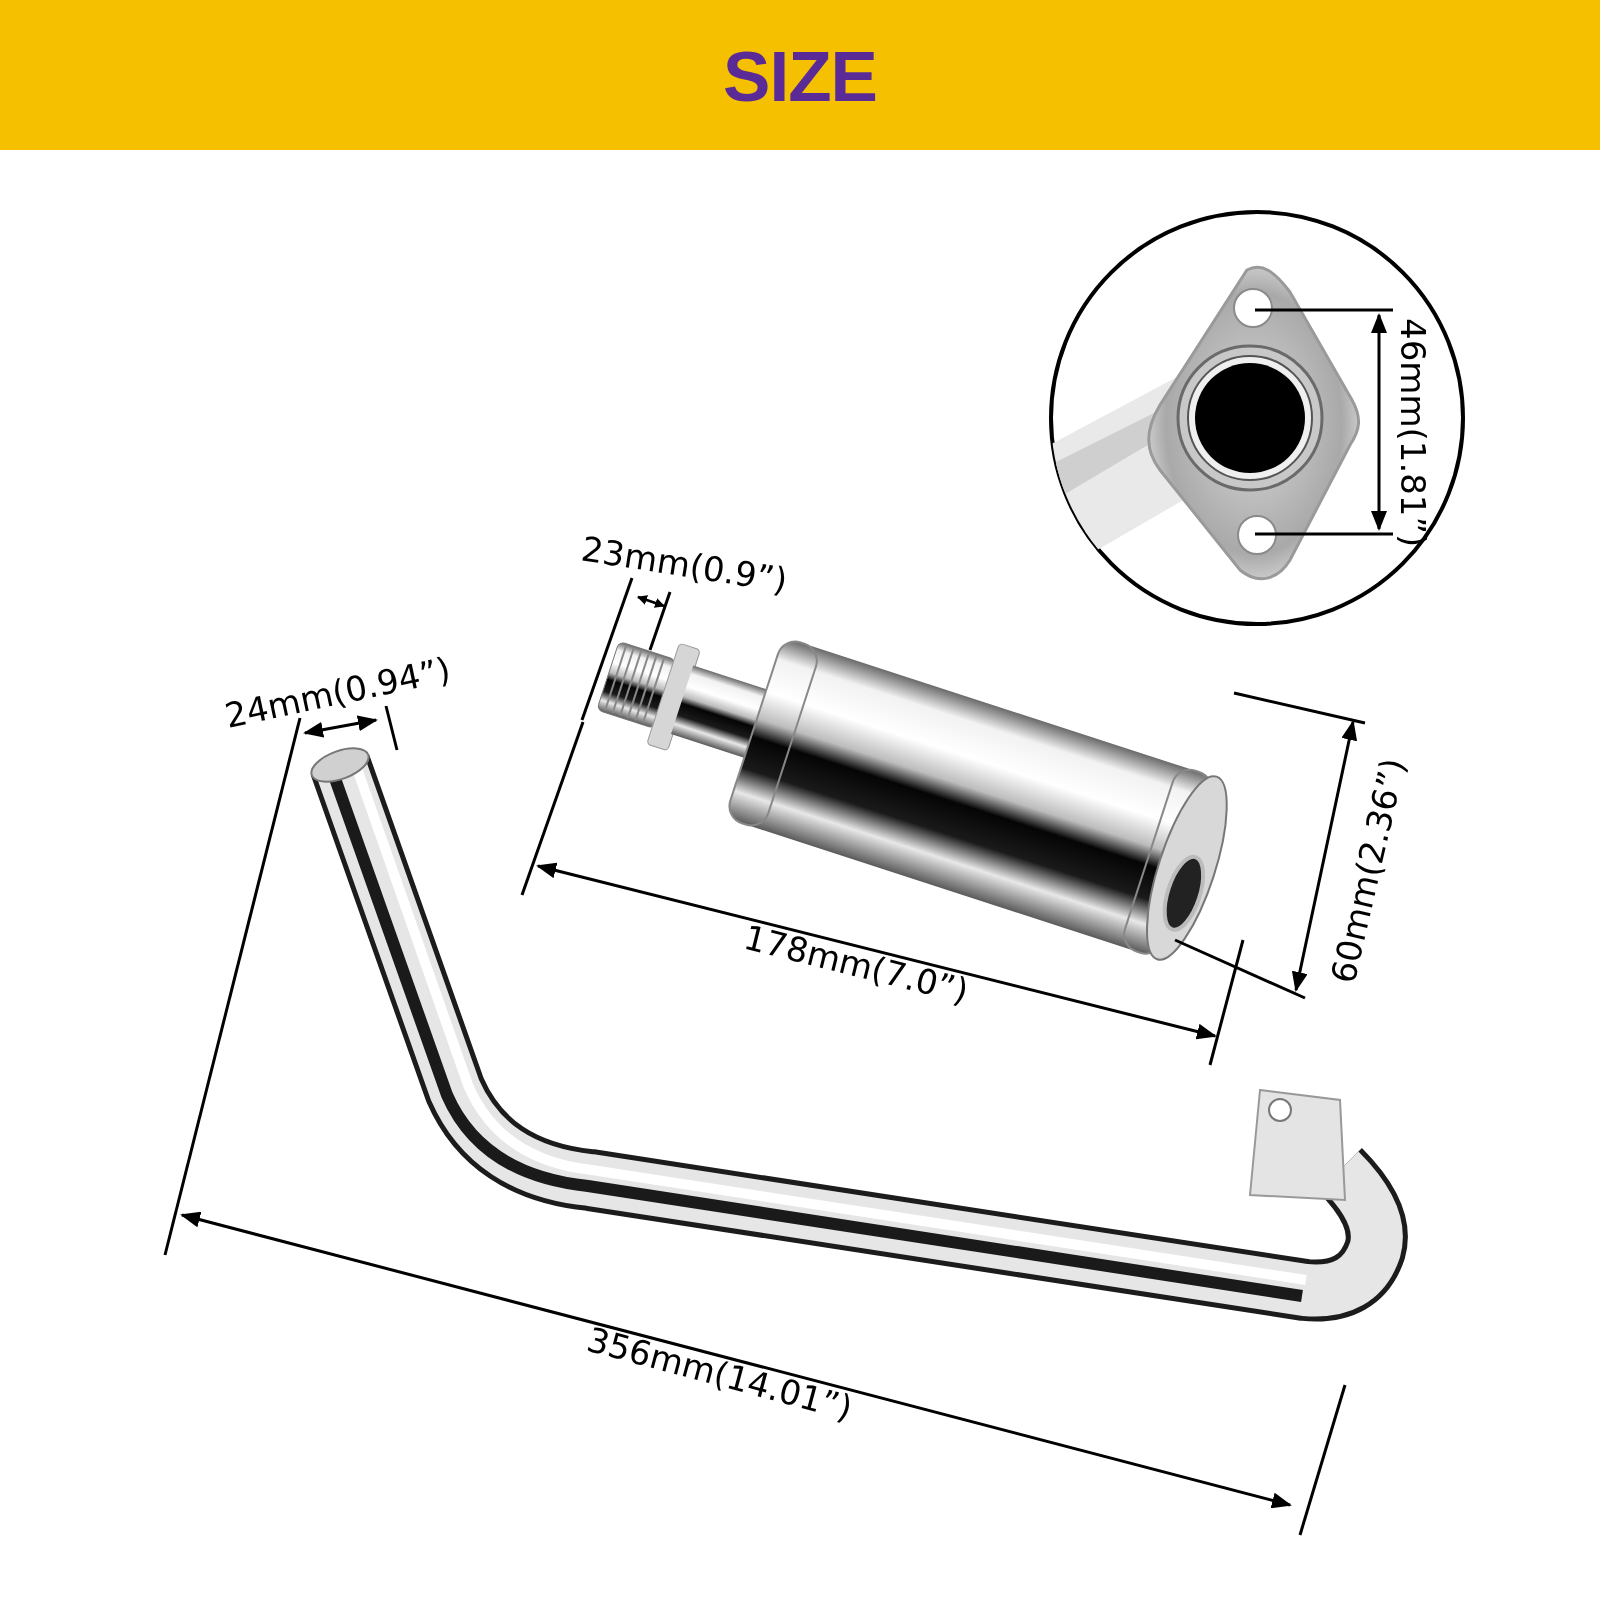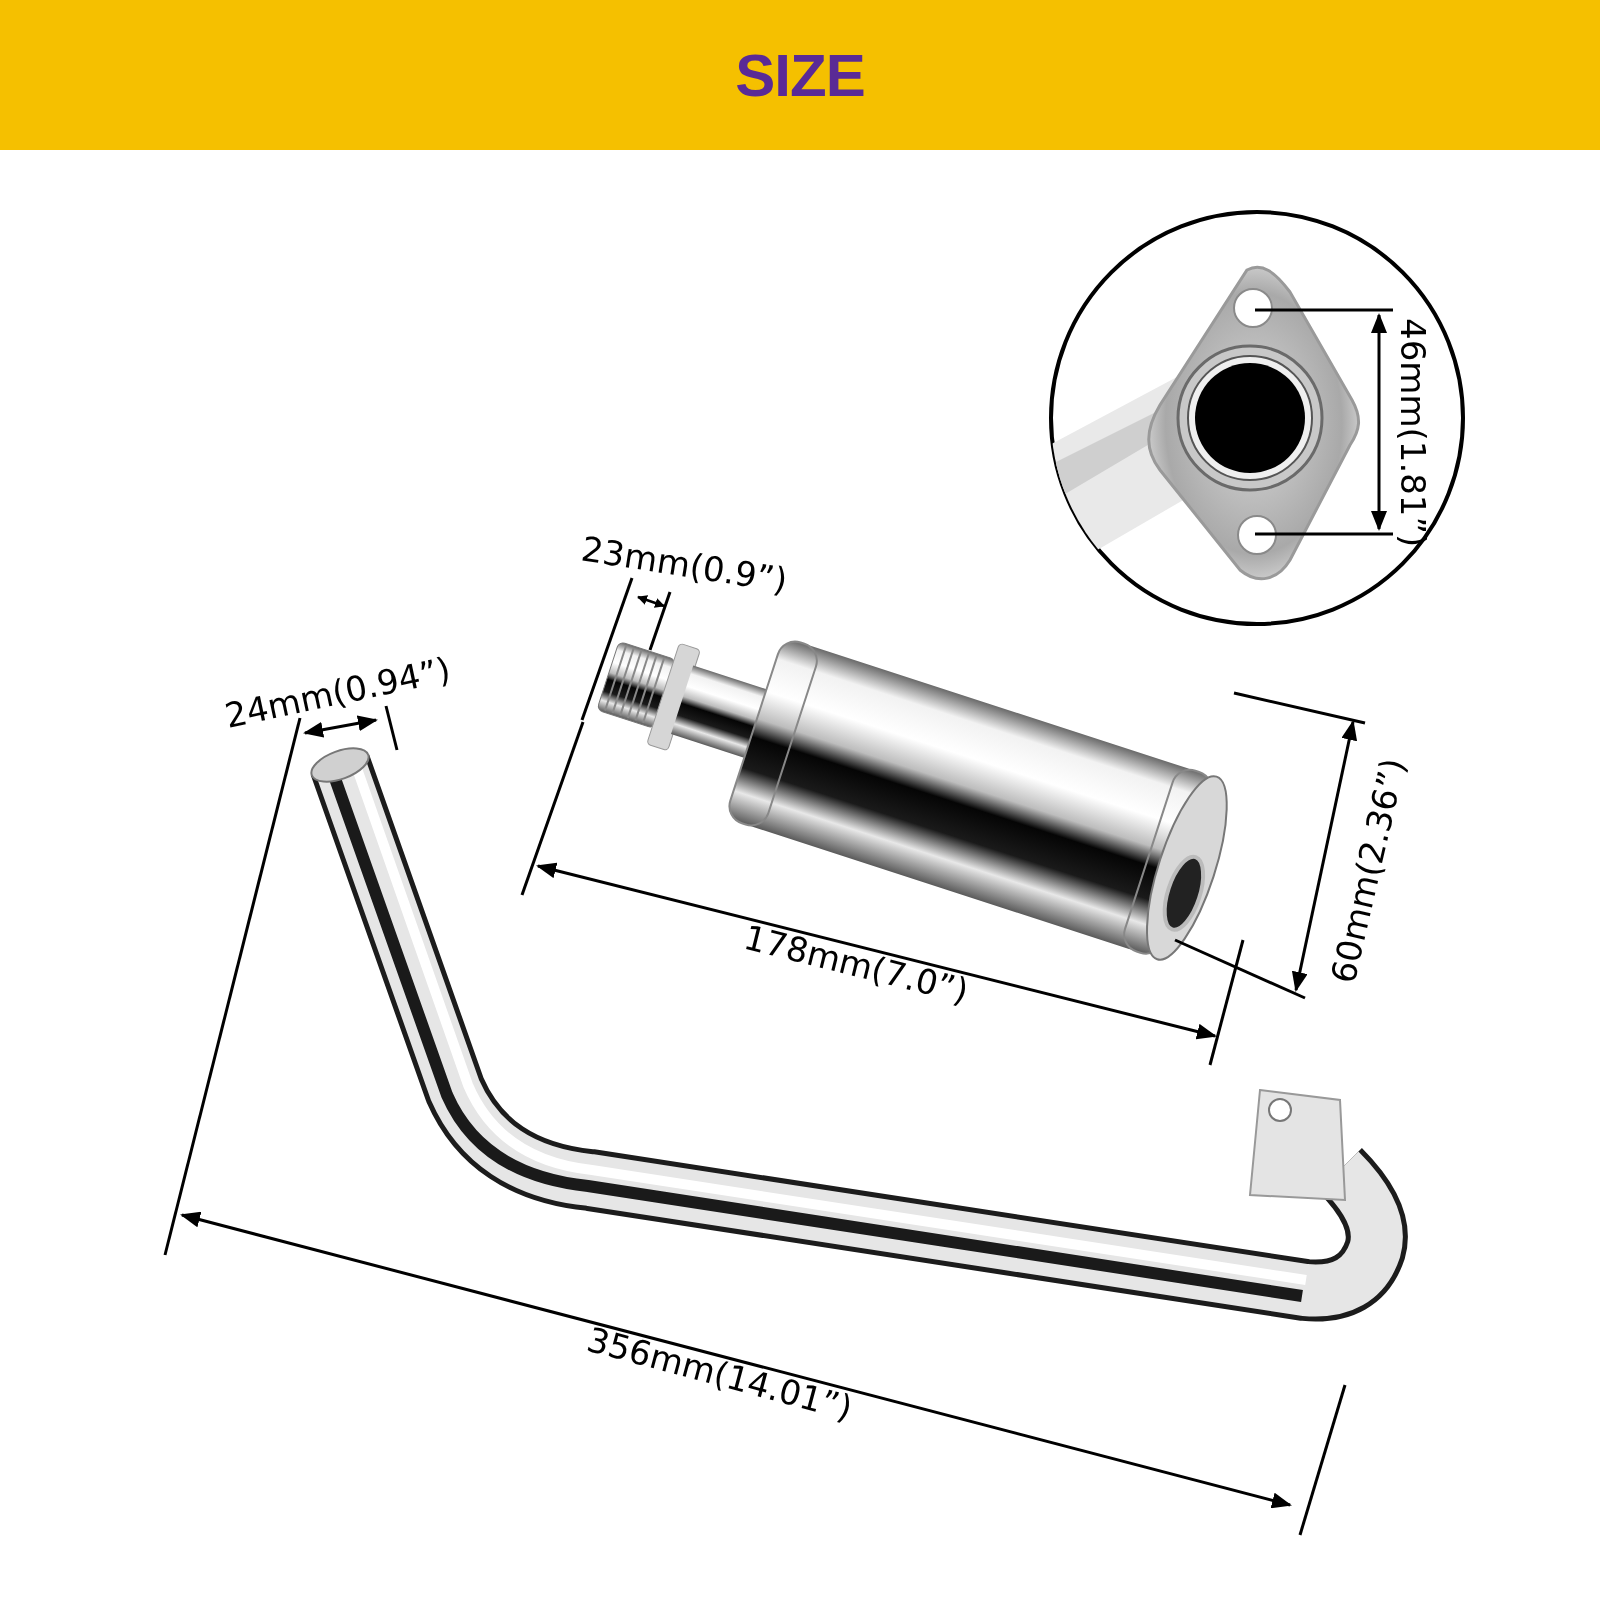--- a/index.html
+++ b/index.html
@@ -1,18 +1,18 @@
 <!DOCTYPE html>
 <html><head>
 <meta charset="utf-8">
 <style>
   html, body { margin:0; padding:0; background:#ffffff; }
   body { width:1600px; height:1600px; position:relative; overflow:hidden; font-family:"DejaVu Sans", sans-serif; }
   .banner { position:absolute; left:0; top:0; width:1600px; height:150px; display:flex; align-items:center; justify-content:center; }
-  .banner-title { font-family:"Liberation Sans", sans-serif; font-weight:bold; font-size:60px; letter-spacing:-1px; line-height:1; margin-top:2px; }
+  .banner-title { font-family:"Liberation Sans", sans-serif; font-weight:bold; font-size:71px; letter-spacing:-1px; line-height:1; margin-top:2px; }
   svg.scene { position:absolute; left:0; top:0; }
   .dim-text { font-family:"DejaVu Sans", sans-serif; font-size:34px; fill:#000; }
 </style>
 </head>
 <body>
 
 <div class="banner" style="background: rgb(245, 192, 0);">
   <div class="banner-title" style="color: rgb(90, 42, 150);">SIZE</div>
 </div>
 

